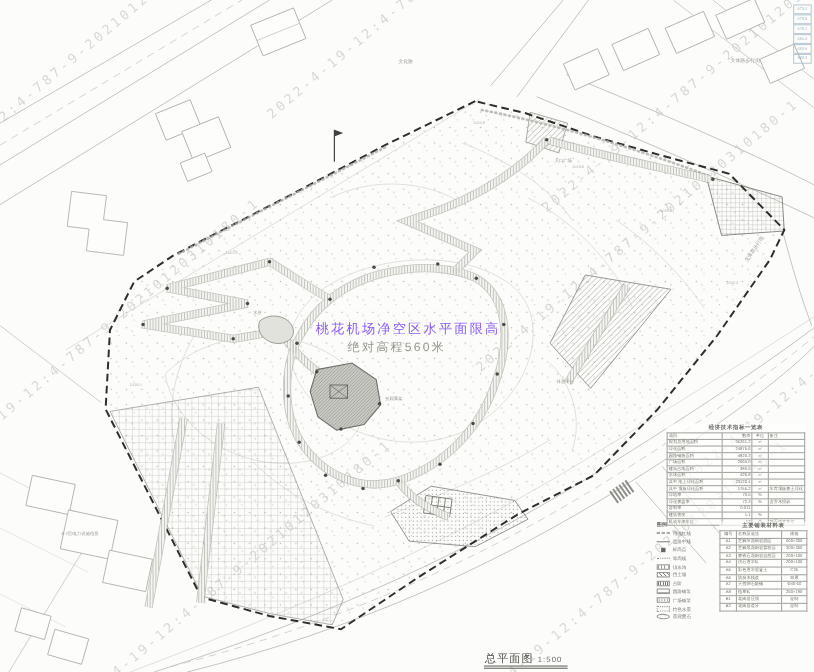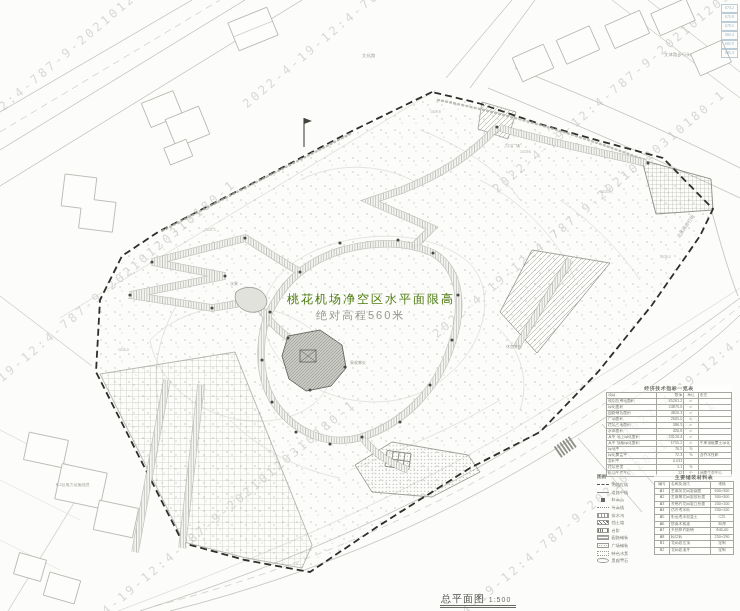--- a/index.html
+++ b/index.html
@@ -3,21 +3,21 @@
 <meta charset="utf-8">
 <style>
   html,body{margin:0;padding:0;}
   body{width:740px;height:611px;position:relative;overflow:hidden;background:#fcfcfa;
        font-family:"Liberation Sans",sans-serif;color:#555;}
   .wm{position:absolute;white-space:nowrap;font-family:"DejaVu Sans Mono",monospace;
       font-size:12px;letter-spacing:3px;color:#c9c9c7;opacity:.7;
       transform:rotate(-40deg);transform-origin:0 0;z-index:1;}
   #plan{position:absolute;left:0;top:0;z-index:2;}
   .lbl{position:absolute;z-index:3;white-space:nowrap;}
-  .airport{color:#4d7c0f;letter-spacing:2px;font-size:12px;}
+  .airport{color:#8b5cf6;letter-spacing:2px;font-size:12px;}
   .airport2{color:#97978f;letter-spacing:2px;font-size:11px;}
   .tiny{font-size:4.5px;color:#9a9a94;}
   .spot{font-size:3.5px;color:#b2b2aa;}
   .title-block{font-size:10px;color:#4c4c48;letter-spacing:1px;}
   .title-block .scale{font-size:7px;color:#6c6c66;}
   .uline{position:absolute;background:#6a6a64;height:1px;z-index:3;}
   .cornerbox{position:absolute;width:15px;height:7px;border:0.5px solid #a6bccb;
              font-size:3.5px;color:#7e9cb0;line-height:7px;text-align:center;z-index:3;opacity:.75;}
   
   .panel{position:absolute;z-index:3;background:rgba(255,255,255,.65);}

